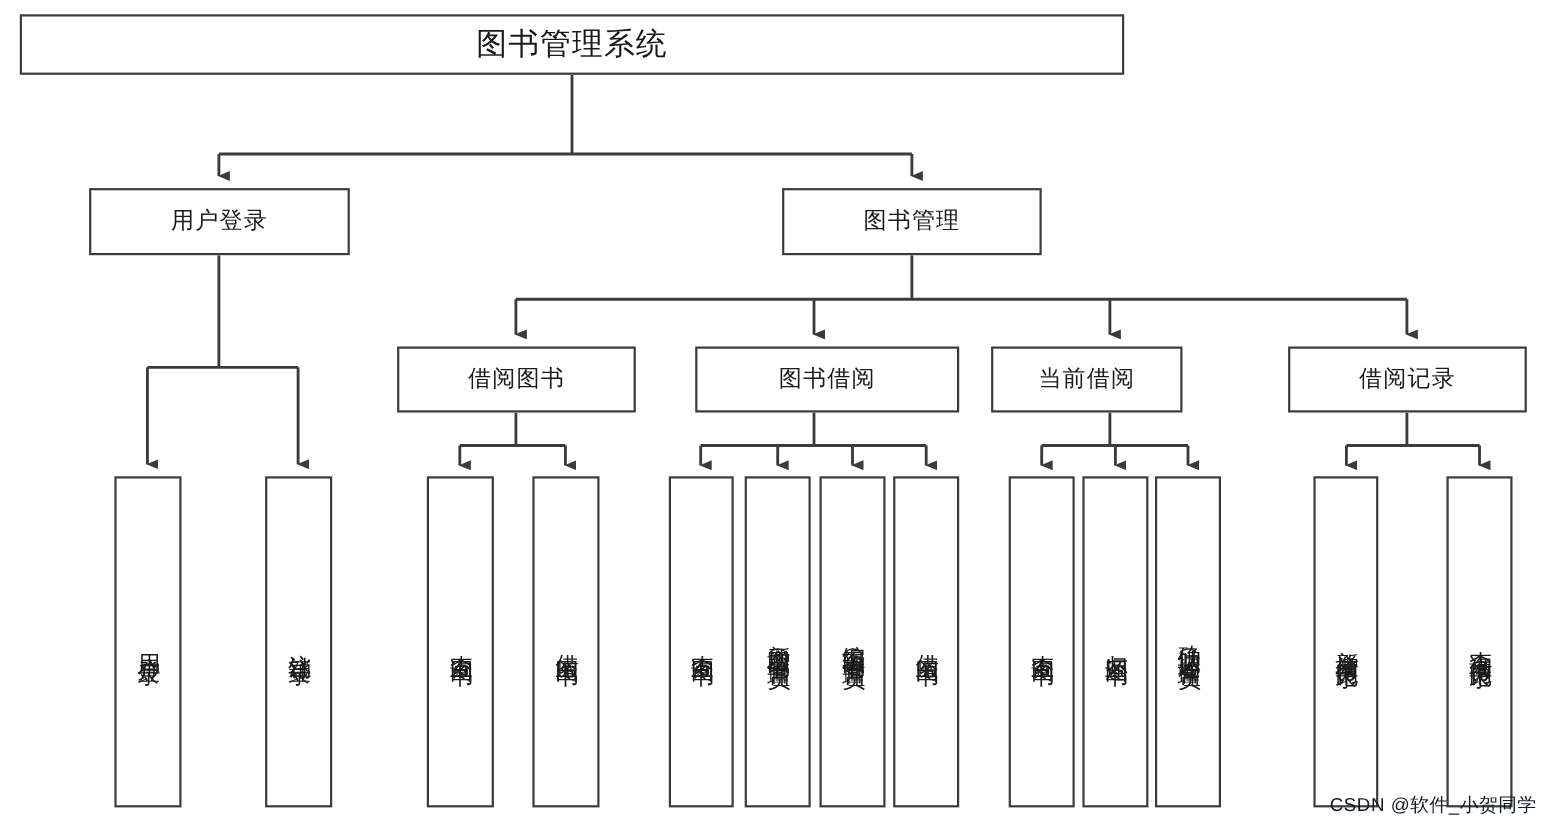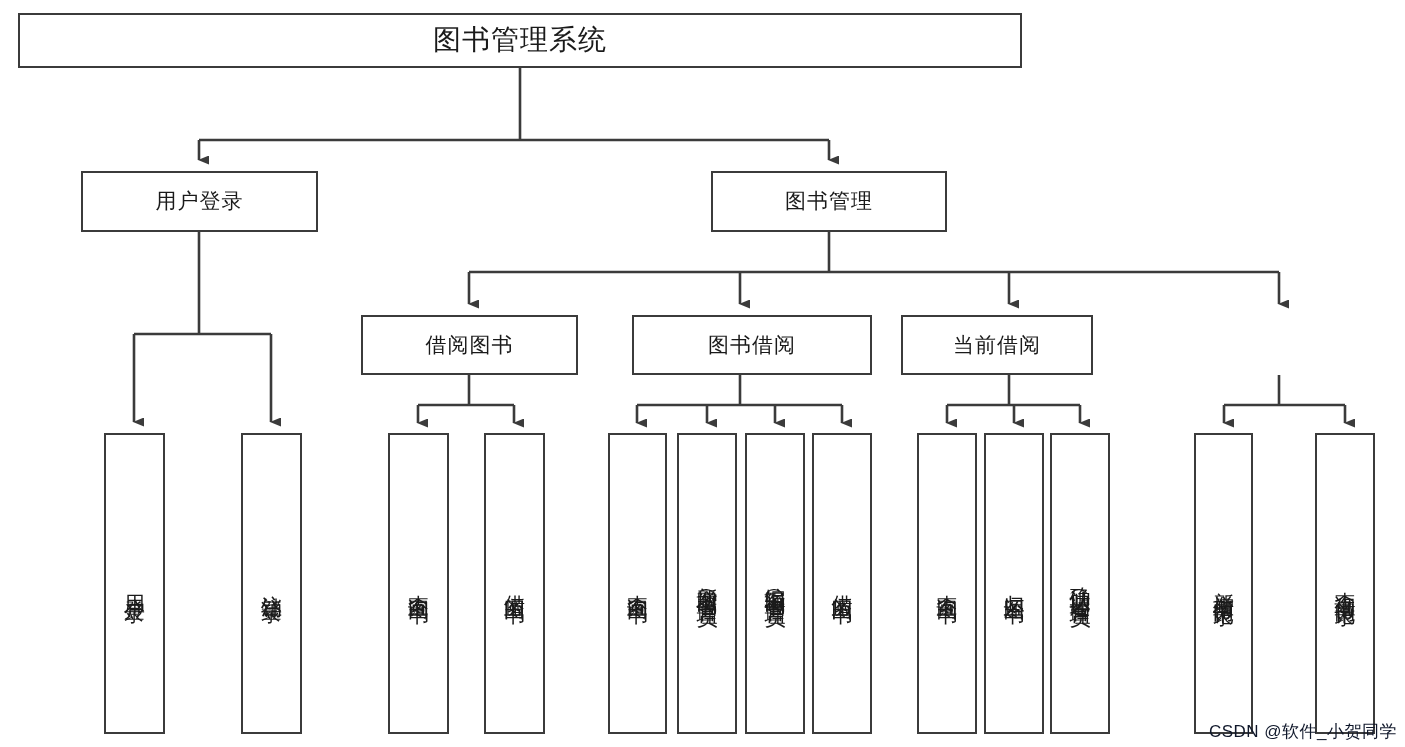--- a/index.html
+++ b/index.html
@@ -131,22 +131,25 @@
   <div class="node horiz" style="left:711px;top:171px;width:236px;height:61px;">
     <span class="lbl">图书管理</span>
   </div>
 
   <div class="node horiz" style="left:361px;top:315px;width:217px;height:60px;">
     <span class="lbl">借阅图书</span>
   </div>
   <div class="node horiz" style="left:632px;top:315px;width:240px;height:60px;">
     <span class="lbl">图书借阅</span>
   </div>
-  <div class="node horiz" style="left:901px;top:315px;width:192px;height:60px;">
+  <div class="node horiz" style="left:901px;top:315px;width:174px;height:60px;">
     <span class="lbl">当前借阅</span>
+  </div>
+  <div class="node horiz" style="left:1171px;top:315px;width:217px;height:60px;">
+    <span class="lbl">借阅记录</span>
   </div>
 
   <div class="node vert" style="left:104px;top:433px;width:61px;height:301px;">
     <span class="lbl">用户登录</span>
   </div>
   <div class="node vert" style="left:241px;top:433px;width:61px;height:301px;">
     <span class="lbl">注销登录</span>
   </div>
 
   <div class="node vert" style="left:388px;top:433px;width:61px;height:301px;">

